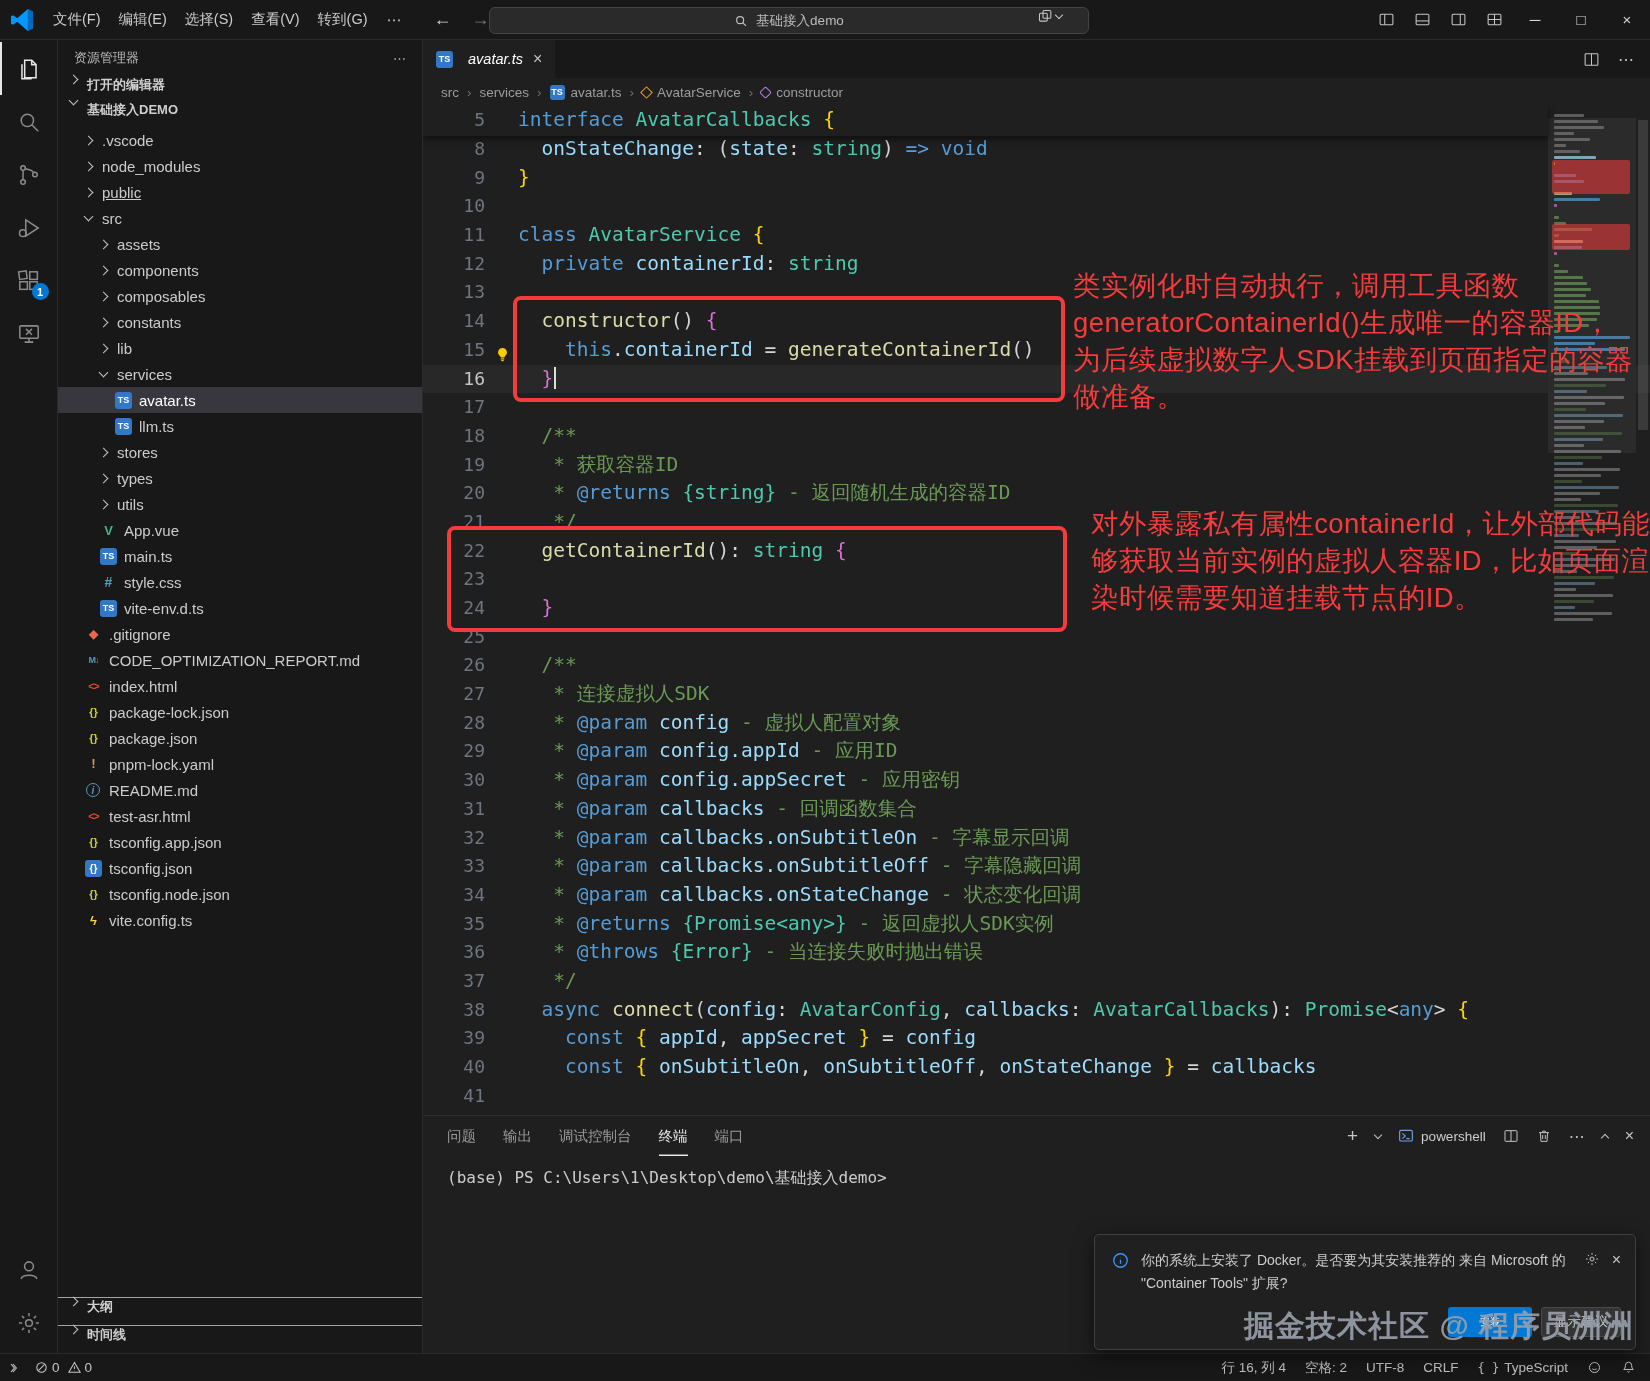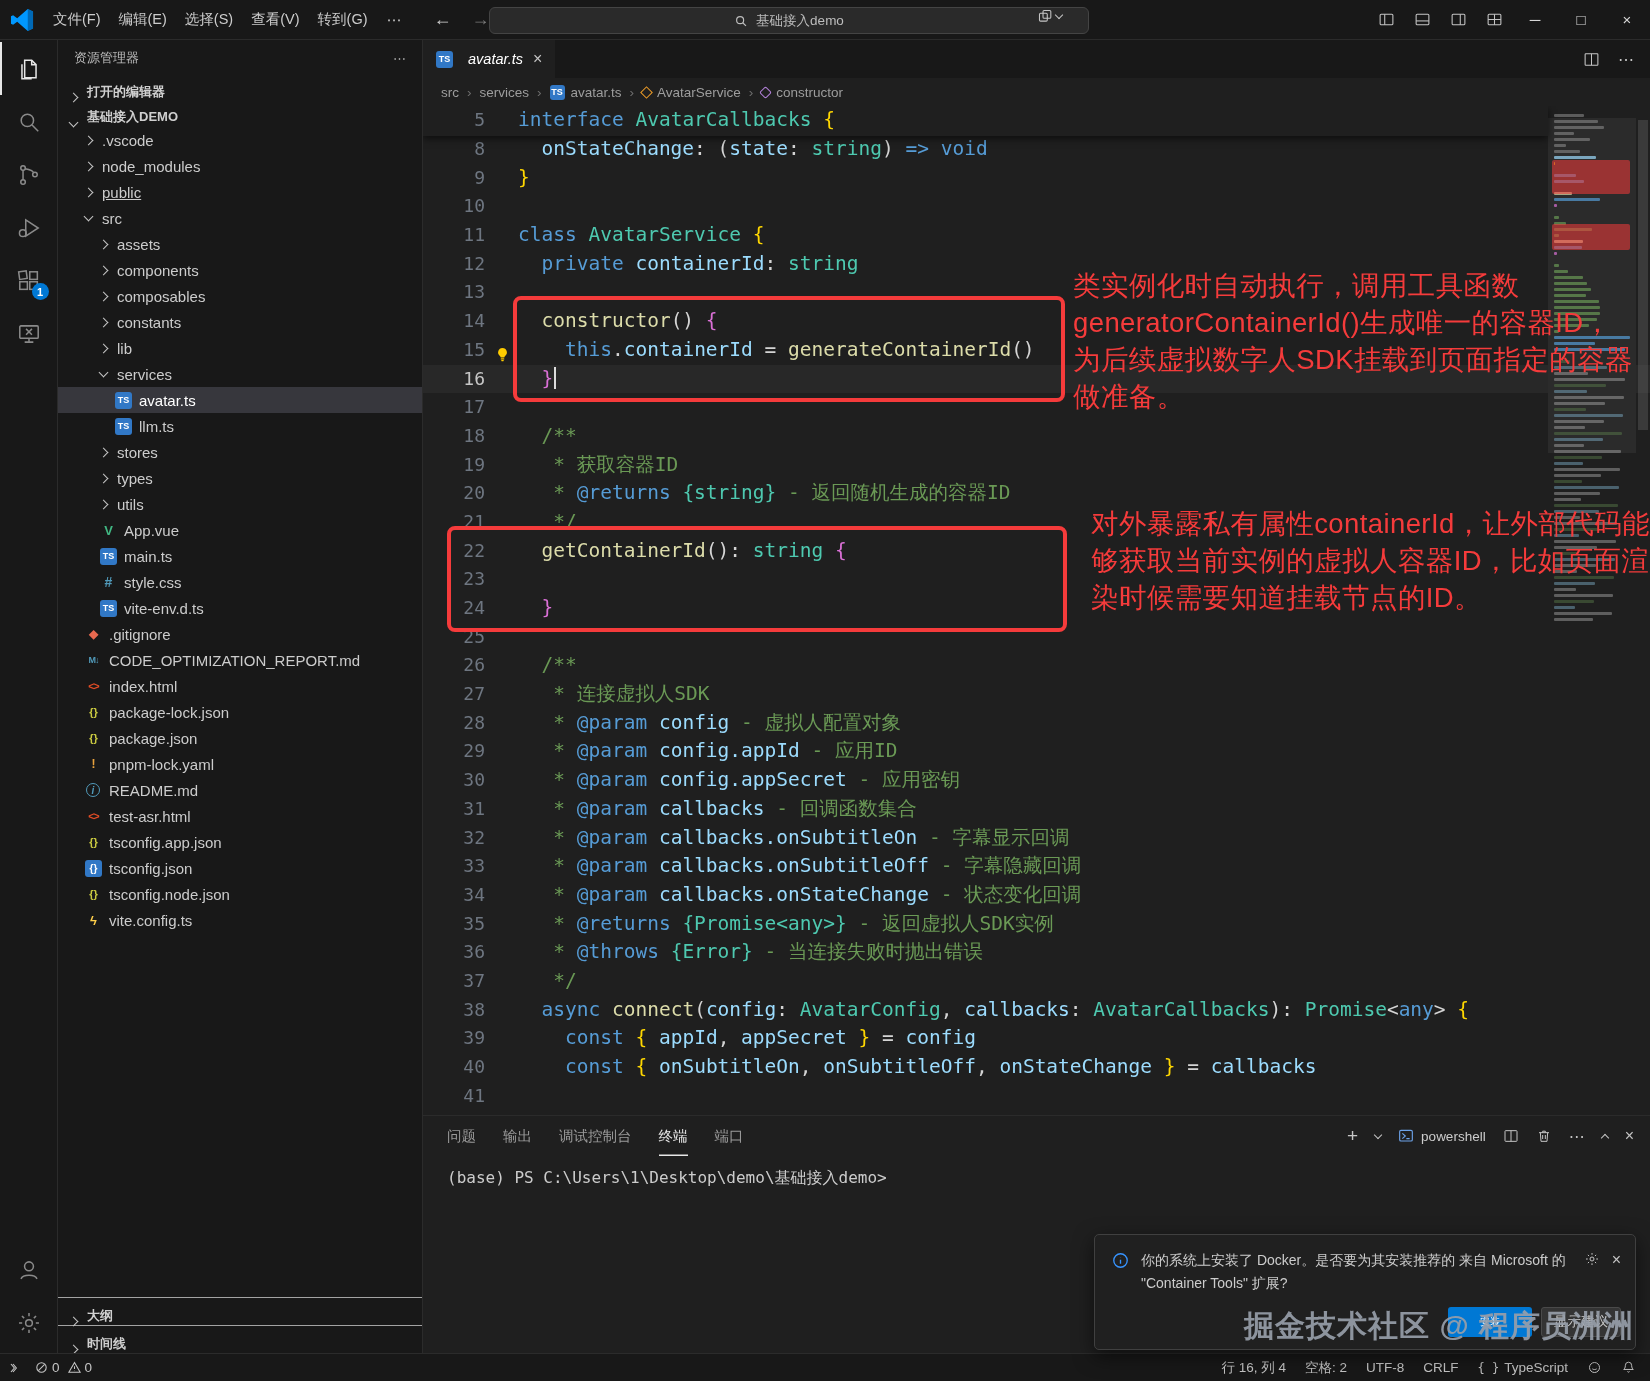--- a/index.html
+++ b/index.html
@@ -28,21 +28,21 @@
   
   .main{flex:1;display:flex;min-height:0}
   .activitybar{width:58px;background:#181818;border-right:1px solid #2b2b2b;display:flex;flex-direction:column;align-items:center;padding-top:2px;flex:none}
   .ab-item{width:58px;height:53px;display:flex;align-items:center;justify-content:center;color:#8a8a8a;position:relative}
   .ab-item.active{color:#e7e7e7;box-shadow:inset 2px 0 0 #e7e7e7}
   .ab-badge{position:absolute;right:9px;bottom:7px;min-width:17px;height:17px;border-radius:9px;background:var(--accent);color:#fff;font-size:11px;display:flex;align-items:center;justify-content:center;padding:0 3px;font-weight:700}
   .ab-bottom{margin-top:auto;display:flex;flex-direction:column;align-items:center;padding-bottom:4px}
 
   .sidebar{width:365px;background:#181818;border-right:1px solid #2b2b2b;display:flex;flex-direction:column;flex:none;min-height:0}
   .sb-titlebar{height:36px;display:flex;align-items:center;justify-content:space-between;padding:0 16px;font-size:13px;color:#bcbcbc;flex:none}
-  .sb-row{height:25px;display:flex;align-items:flex-end;padding:0 12px;font-size:13px;font-weight:700;color:#cfcfcf;flex:none}
+  .sb-row{height:25px;display:flex;align-items:flex-start;padding:0 12px;font-size:13px;font-weight:700;color:#cfcfcf;flex:none}
   .chev{display:inline-block;width:7px;height:7px;border-right:1.6px solid #c5c5c5;border-bottom:1.6px solid #c5c5c5;transform:rotate(-45deg);margin-right:10px;flex:none}
   .chev.open{transform:rotate(45deg);margin-top:-4px}
   .tree{flex:1;overflow:hidden;font-size:15px;padding-top:1px}
   .tree-row{height:26px;display:flex;align-items:center;color:#ccc;cursor:pointer;white-space:nowrap}
   .tree-row.selected{background:#37373d;color:#fff}
   .ficon{width:17px;height:17px;display:inline-flex;align-items:center;justify-content:center;margin-right:7px;font-size:11px;font-weight:700;border-radius:3px;flex:none;font-family:"Liberation Sans",sans-serif}
   .i-ts{background:#3178c6;color:#fff;font-size:9px}
   .i-vue{color:#41b883;font-size:13px}
   .i-css{color:#519aba;font-size:14px}
   .i-git{color:#e8694f;font-size:12px}

